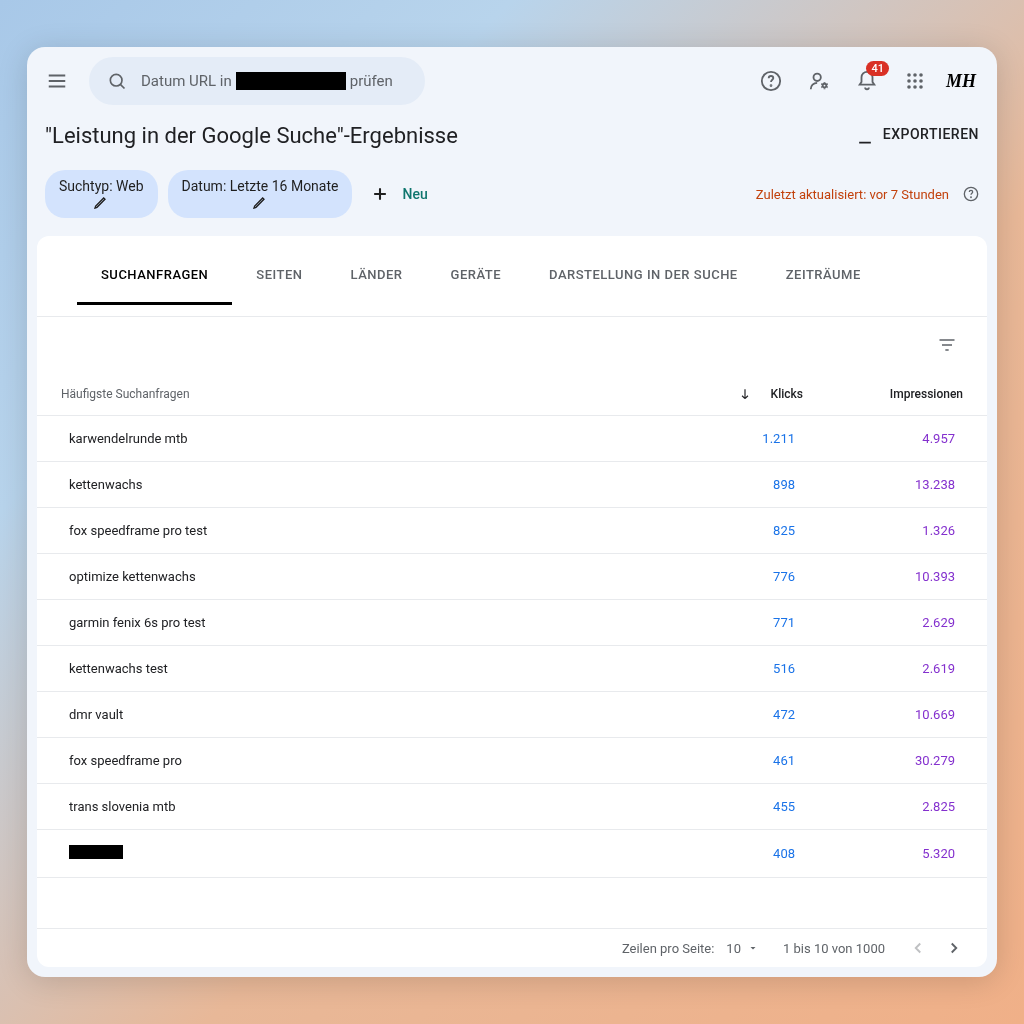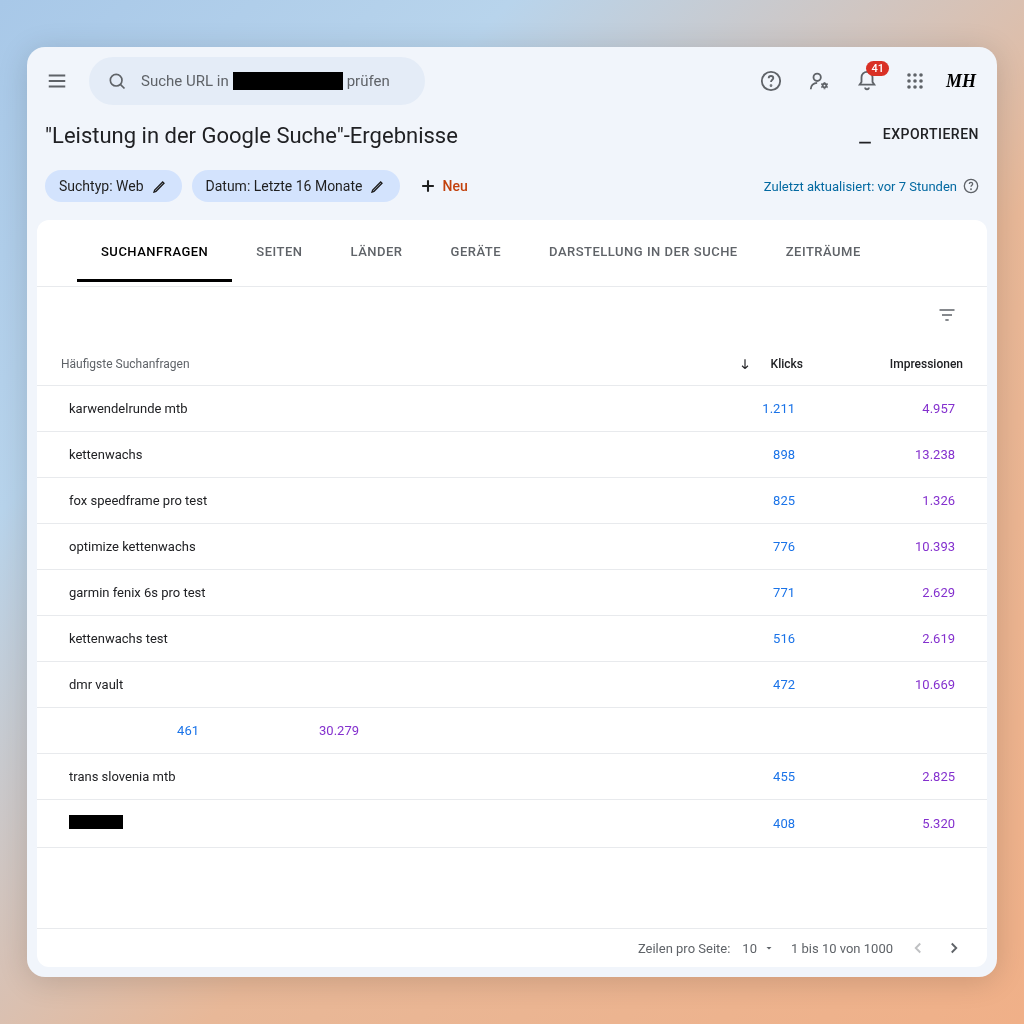--- a/index.html
+++ b/index.html
@@ -54,38 +54,38 @@
   display: flex; align-items: flex-start; gap: 8px;
   color: #202124; font-size: 14px; font-weight: 500;
   letter-spacing: 0.5px; cursor: pointer;
 }
 .chips-row {
   display: flex; align-items: center; padding: 4px 18px 18px 18px; gap: 10px;
 }
 .chip {
   background: #d3e3fd; color: #1f1f1f; border-radius: 20px;
   padding: 8px 14px; font-size: 14px; display: flex;
-  align-items: center; gap: 8px; cursor: pointer;
+  align-items: center; gap: 0; cursor: pointer; flex-direction: column;
 }
 .add-new {
-  display: flex; align-items: center; gap: 4px;
-  color: #c2410c; font-size: 14px; font-weight: 500;
+  display: flex; align-items: center; gap: 12px;
+  color: #0f766e; font-size: 14px; font-weight: 500;
   margin-left: 8px; cursor: pointer;
 }
 .updated-txt {
-  margin-left: auto; color: #0369a1; font-size: 13px;
-  display: flex; align-items: center; gap: 6px;
+  margin-left: auto; color: #c2410c; font-size: 13px;
+  display: flex; align-items: center; gap: 14px;
 }
 .card {
   background: #fff; margin: 0 10px 10px 10px; border-radius: 12px;
   flex: 1; display: flex; flex-direction: column; overflow: hidden;
 }
 .tabs {
   display: flex; border-bottom: 1px solid #e8eaed;
-  padding: 4px 40px;
+  padding: 11px 40px;
 }
 .tab {
   padding: 20px 24px; font-size: 13px; font-weight: 500;
   color: #5f6368; letter-spacing: 0.5px; cursor: pointer;
   border-bottom: 3px solid transparent;
 }
 .tab.active { color: #000; border-bottom-color: #000; }
 .filter-row {
   display: flex; justify-content: flex-end; padding: 12px 24px;
 }
@@ -99,21 +99,21 @@
 .tbody { flex: 1; overflow: auto; }
 .trow {
   display: flex; padding: 15px 32px; font-size: 13px;
   border-bottom: 1px solid #e8eaed; align-items: center;
 }
 .trow .col-q { color: #202124; }
 .trow .col-k { color: #1a73e8; font-weight: 400; }
 .trow .col-i { color: #8430ce; font-weight: 400; }
 .tfoot {
   display: flex; justify-content: flex-end; align-items: center;
-  padding: 10px 24px; gap: 16px; color: #5f6368; font-size: 13px;
+  padding: 10px 24px; gap: 24px; color: #5f6368; font-size: 13px;
   border-top: 1px solid #e8eaed;
 }
 .rpp { display: flex; align-items: center; gap: 12px; }
 .rpp-sel { display: flex; align-items: center; gap: 6px; cursor: pointer; }
 .pag-btns { display: flex; gap: 18px; }
 svg { display: block; }
 </style>
 </head>
 <body>
 
@@ -124,21 +124,21 @@
       <svg width="22" height="22" viewBox="0 0 24 24" fill="none" stroke="#5f6368" stroke-width="2">
           <path d="M3 6h18M3 12h18M3 18h18"></path>
         </svg>
     </div>
     <div class="search-wrap">
       <svg width="20" height="20" viewBox="0 0 24 24" fill="none" stroke="#5f6368" stroke-width="2">
           <circle cx="11" cy="11" r="7"></circle>
           <path d="M21 21l-5-5"></path>
         </svg>
       <span style="margin-left:14px;color:#5f6368;font-size:15px;display:flex;align-items:center;gap:4px;">
-        <span>Suche URL in</span>
+        <span>Datum URL in</span>
         <span class="redact" style="width:110px;"></span>
         <span>prüfen</span>
       </span>
     </div>
     <div class="topbar-spacer"></div>
     <div class="icon-btn">
       <svg width="22" height="22" viewBox="0 0 24 24" fill="none" stroke="#5f6368" stroke-width="2">
           <circle cx="12" cy="12" r="10"></circle>
           <path d="M9.5 9a2.5 2.5 0 115 0c0 1.5-2.5 2-2.5 4"></path>
           <circle cx="12" cy="17" r="0.5" fill="#5f6368"></circle>
@@ -270,20 +270,21 @@
           <div class="col-q">kettenwachs test</div>
           <div class="col-k">516</div>
           <div class="col-i">2.619</div>
         </div>
         <div class="trow">
           <div class="col-q">dmr vault</div>
           <div class="col-k">472</div>
           <div class="col-i">10.669</div>
         </div>
         <div class="trow">
+          <div class="col-q">fox speedframe pro</div>
           <div class="col-k">461</div>
           <div class="col-i">30.279</div>
         </div>
         <div class="trow">
           <div class="col-q">trans slovenia mtb</div>
           <div class="col-k">455</div>
           <div class="col-i">2.825</div>
         </div>
         <div class="trow">
           <div class="col-q"><span class="redact" style="width: 54px; height: 14px;"></span></div>

